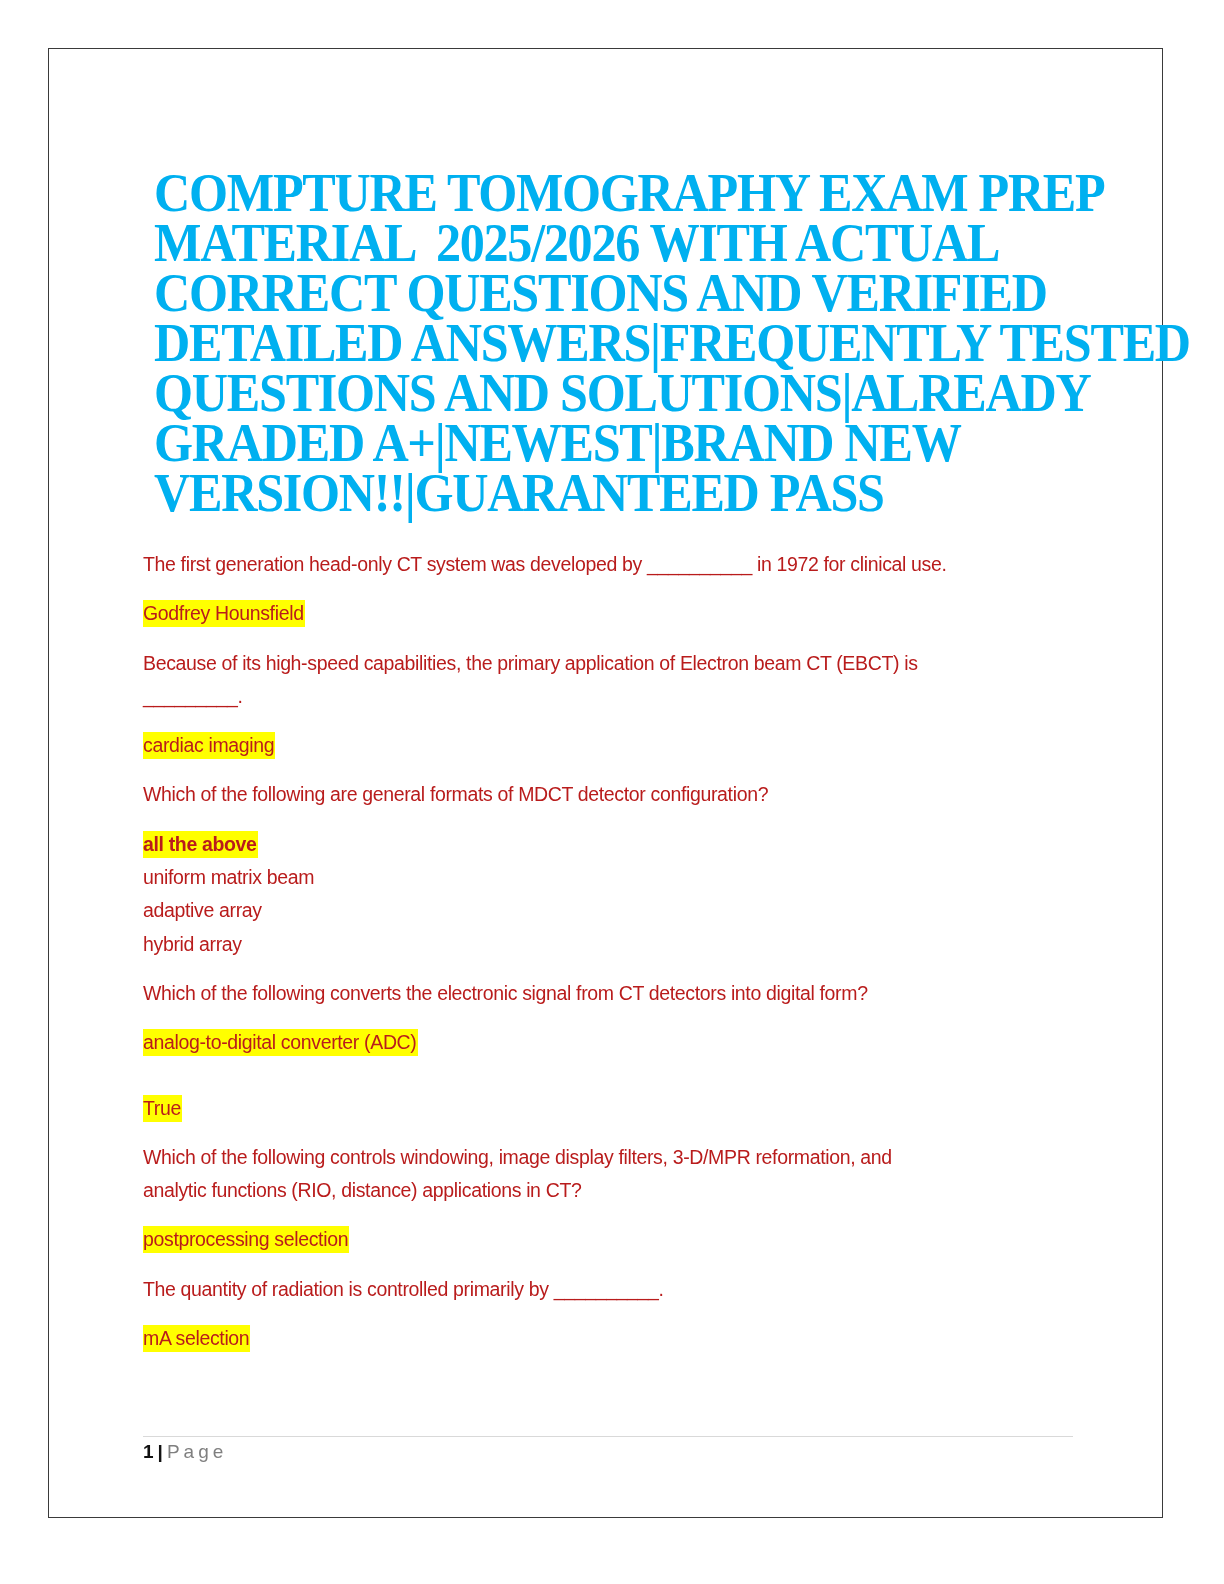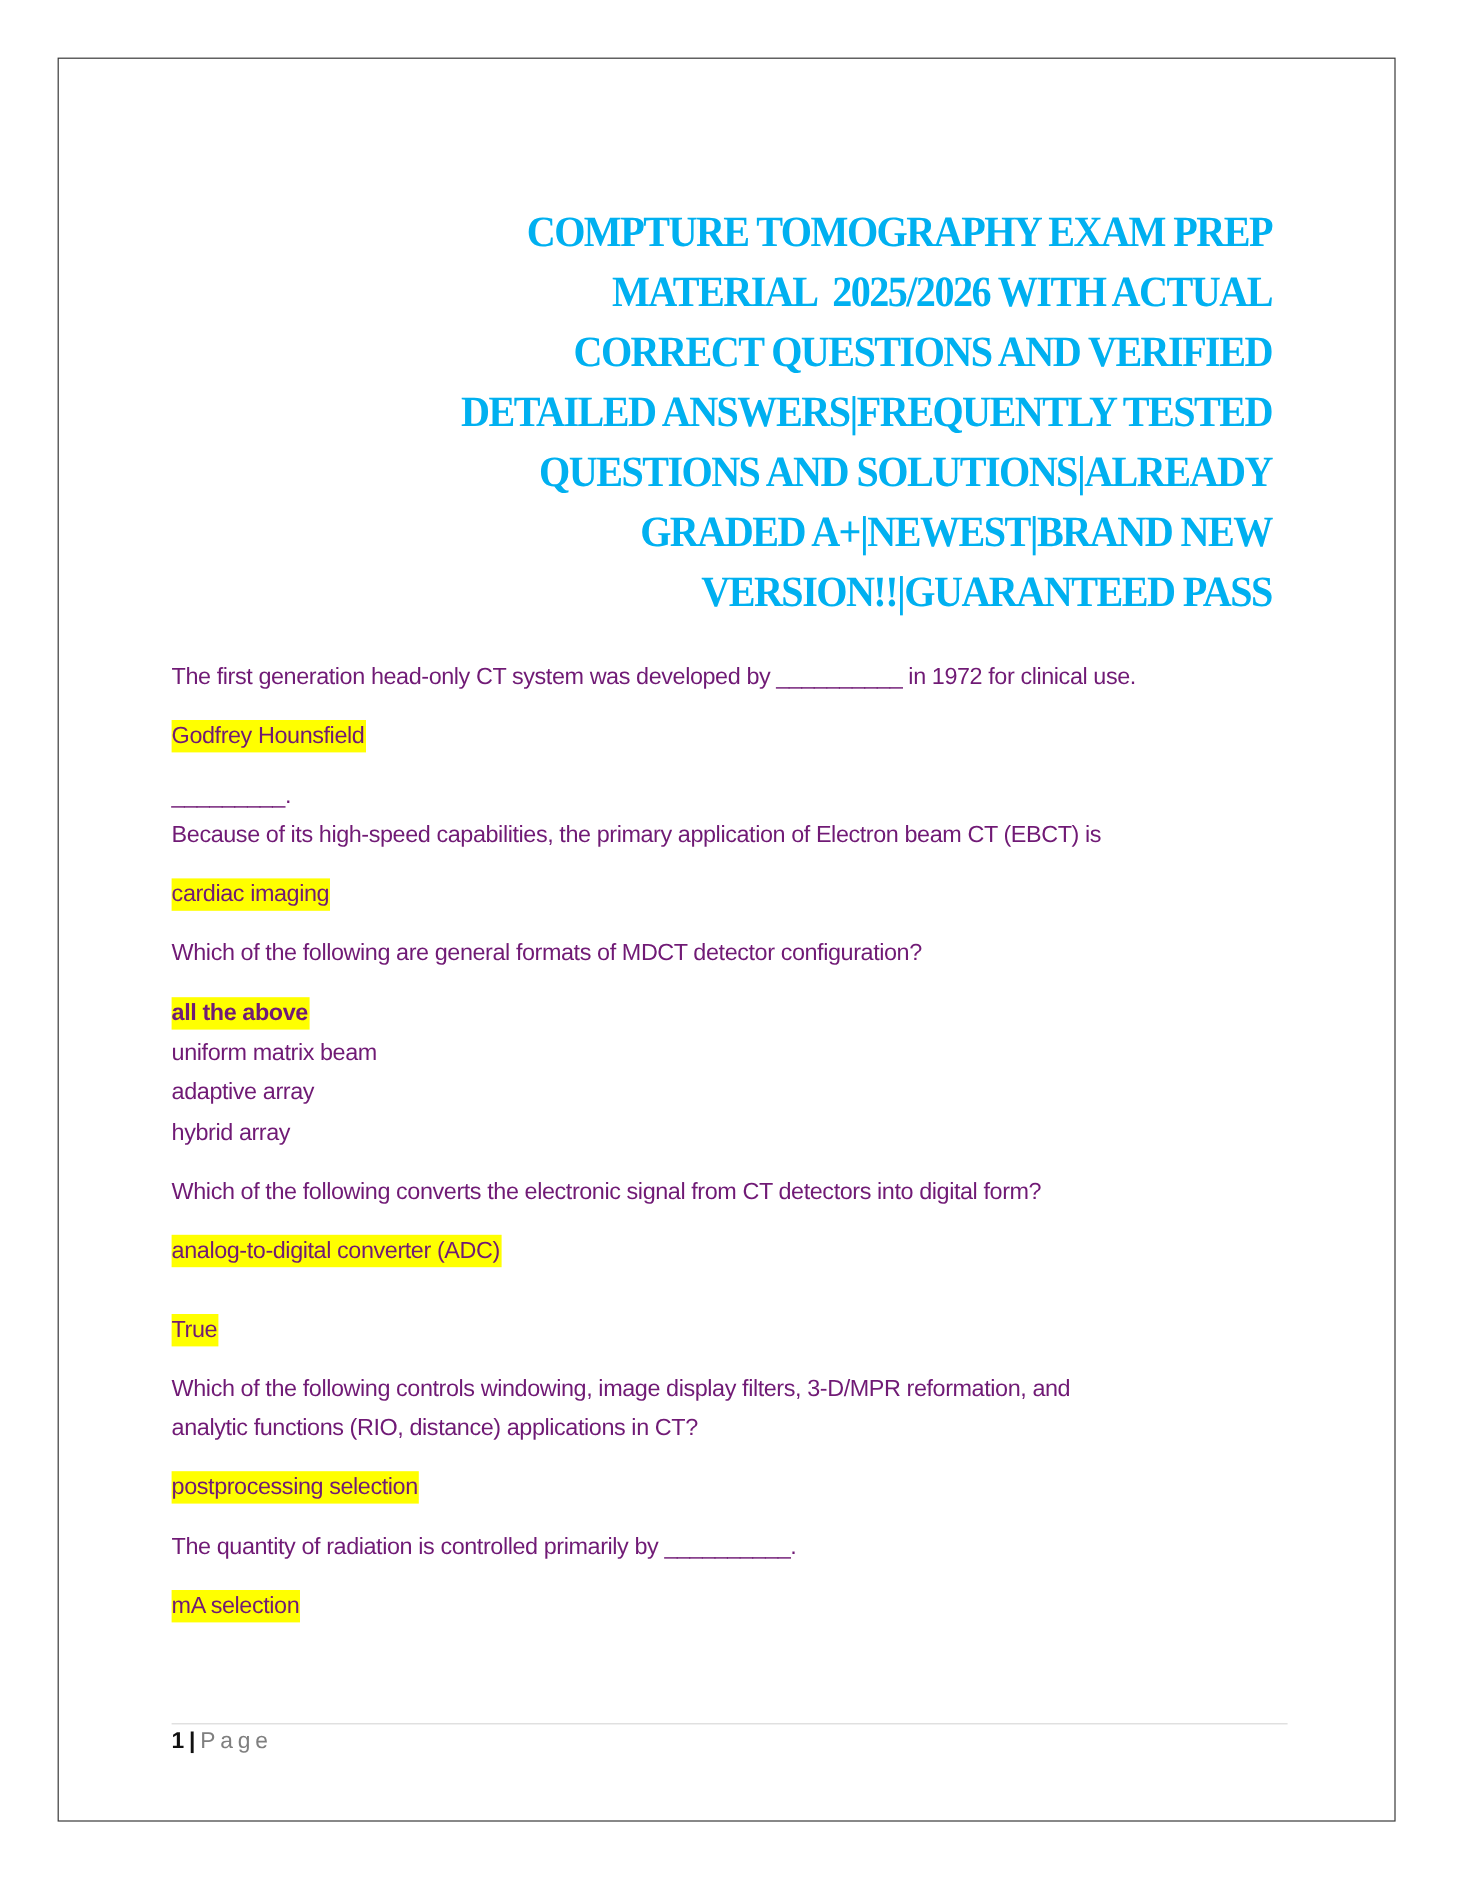--- a/index.html
+++ b/index.html
@@ -3,30 +3,30 @@
 <meta charset="utf-8">
 <style>
   html, body { margin: 0; padding: 0; background: #ffffff; }
   body { width: 1224px; height: 1584px; position: relative; overflow: hidden; }
   .page-border {
     position: absolute; left: 48px; top: 48px; width: 1115px; height: 1470px;
     border: 1.5px solid #3a3a3a; box-sizing: border-box;
   }
   .title {
     position: absolute; left: 120px; width: 974px; top: 168px;
-    text-align: right; color: #00B0F0;
+    text-align: left; color: #00B0F0;
     font-family: "Liberation Serif", "DejaVu Serif", serif;
-    font-weight: bold; font-size: 36px; line-height: 50px;
+    font-weight: bold; font-size: 54px; line-height: 50px;
     letter-spacing: -1.4px;
   }
   .title .tline { display: block; white-space: pre; transform: scaleX(0.93); transform-origin: center; }
   .content {
     position: absolute; left: 143px; top: 548px; width: 940px;
     font-family: "Liberation Sans", "DejaVu Sans", sans-serif;
-    font-size: 19.5px; color: #701a75; letter-spacing: -0.35px;
+    font-size: 19.5px; color: #b91c1c; letter-spacing: -0.35px;
   }
   .line { height: 33.3px; line-height: 33.3px; white-space: pre; }
   .gap { height: 16px; }
   .hl { background: #FFFF00; padding: 2px 1px 3px 0; margin-top: 45px; }
   .bold { font-weight: bold; }
   .footer-rule {
     position: absolute; left: 143px; top: 1436px; width: 930px; height: 0;
     border-top: 1px solid #d9d9d9;
   }
   .footer {
@@ -52,22 +52,22 @@
   <span class="tline">VERSION!!|GUARANTEED PASS</span>
 </div>
 
 <div class="content">
 
   <div class="line">The first generation head-only CT system was developed by __________ in 1972 for clinical use.</div>
   <div class="gap"></div>
   <div class="line"><span class="hl">Godfrey Hounsfield</span></div>
   <div class="gap"></div>
 
+  <div class="line">Because of its high-speed capabilities, the primary application of Electron beam CT (EBCT) is</div>
   <div class="line">_________.</div>
-  <div class="line">Because of its high-speed capabilities, the primary application of Electron beam CT (EBCT) is</div>
   <div class="gap"></div>
   <div class="line"><span class="hl">cardiac imaging</span></div>
   <div class="gap"></div>
 
   <div class="line">Which of the following are general formats of MDCT detector configuration?</div>
   <div class="gap"></div>
   <div class="line"><span class="hl bold">all the above</span></div>
   <div class="line">uniform matrix beam</div>
   <div class="line">adaptive array</div>
   <div class="line">hybrid array</div>

